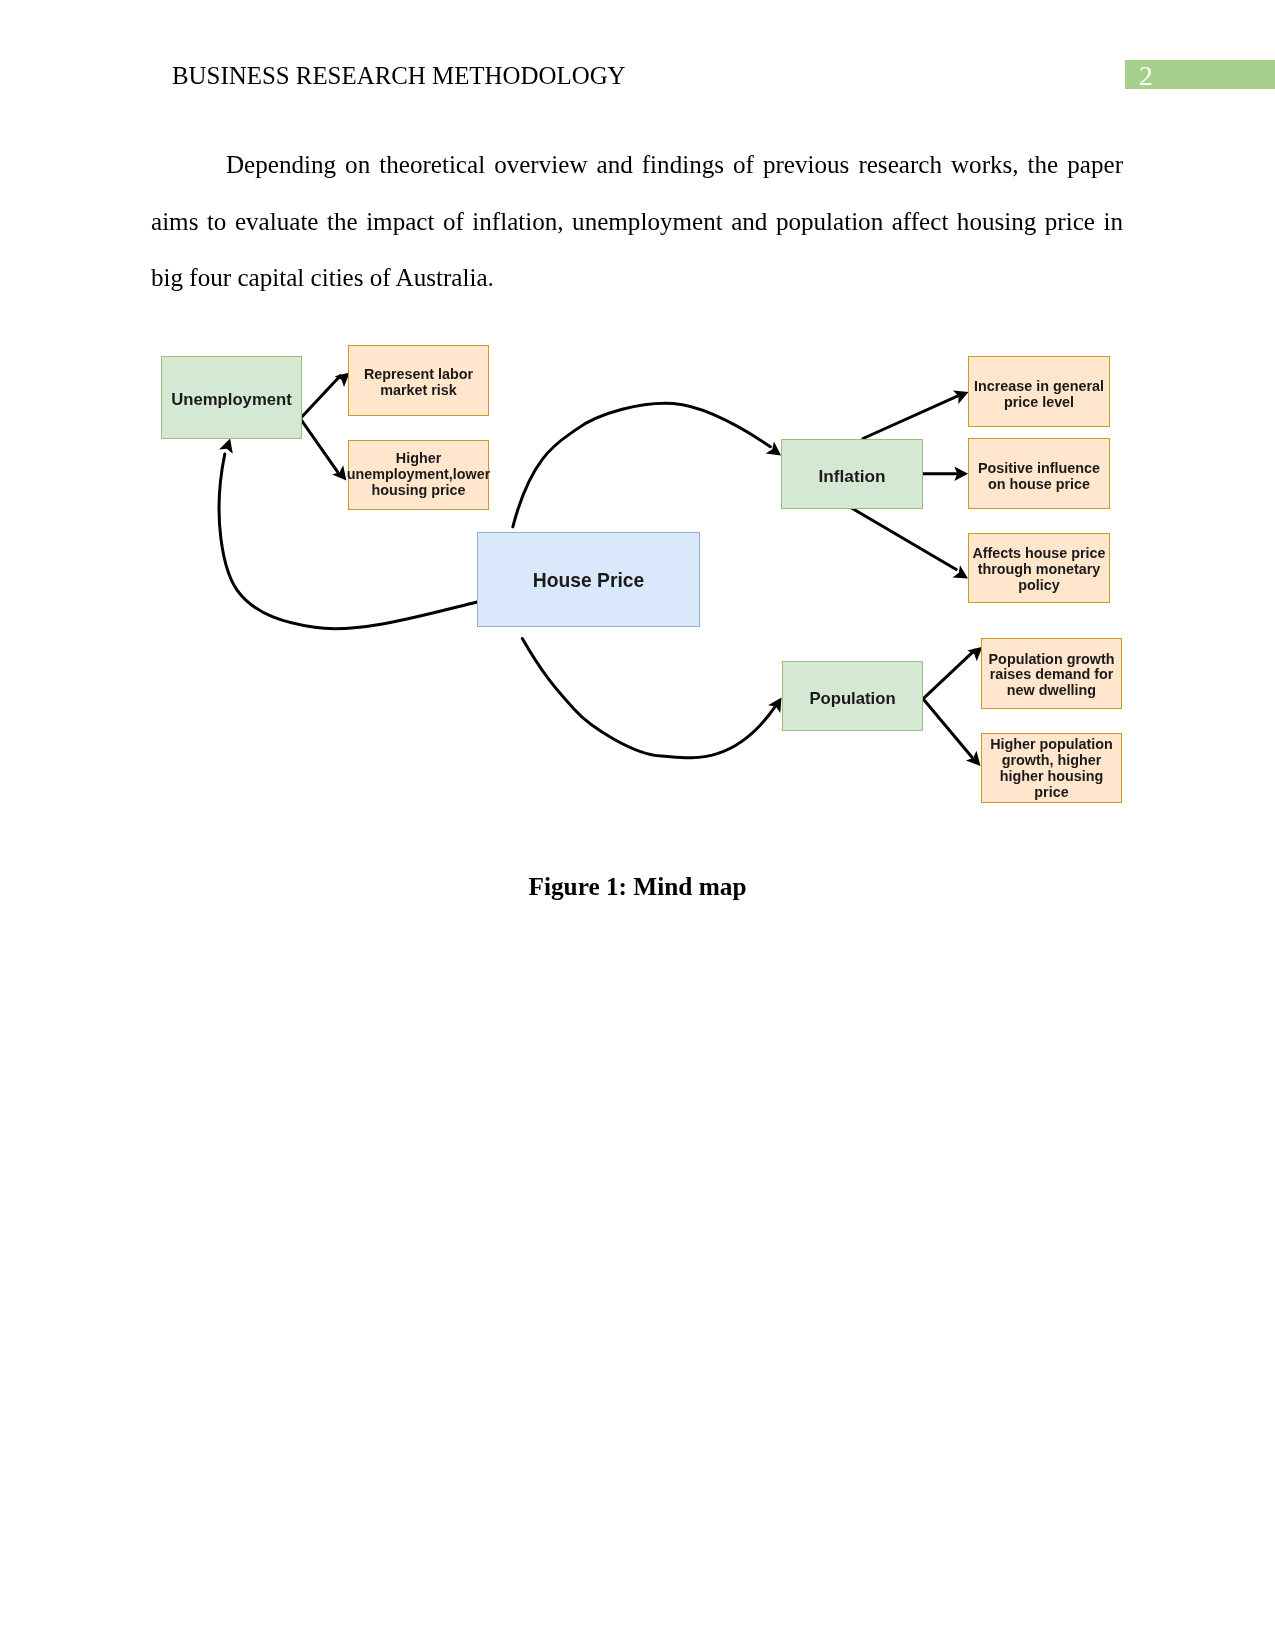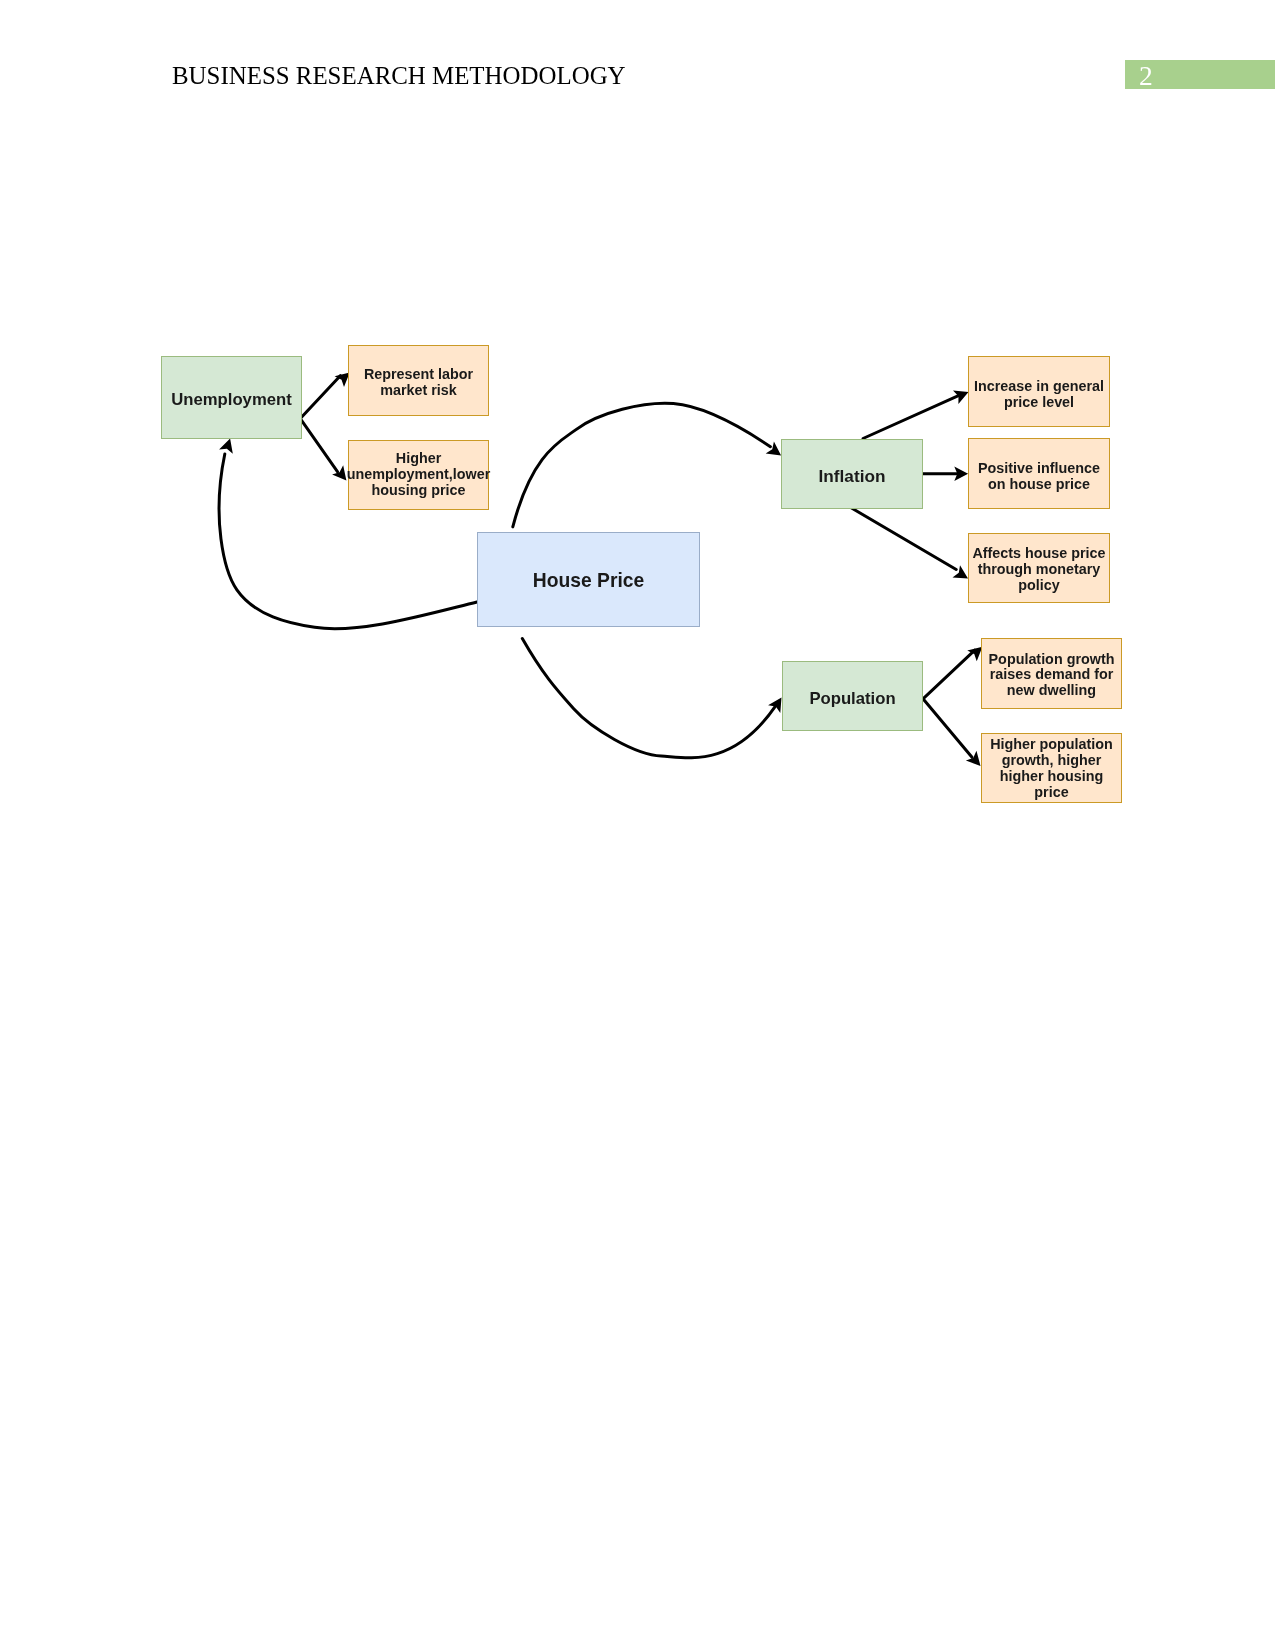--- a/index.html
+++ b/index.html
@@ -24,20 +24,21 @@
 </style>
 </head>
 <body>
 
 <div class="page">
  <header id="page-header">
   <div id="header-title">BUSINESS RESEARCH METHODOLOGY</div>
   <div id="page-number-box"></div>
   <div id="page-number">2</div>
  </header>
+  <p id="body-paragraph">Depending on theoretical overview and findings of previous research works, the paper aims to evaluate the impact of inflation, unemployment and population affect housing price in big four capital cities of Australia.</p>
   <div id="figure">
     <svg id="mindmap" width="1275" height="900" viewBox="0 0 1275 900" xmlns="http://www.w3.org/2000/svg">
       <g id="edges" fill="none" stroke="#000000" stroke-width="3.0" stroke-linecap="round" stroke-linejoin="round">
           <path d="M300.3,418.6 L340.3,375.7"></path>
           <path d="M300.3,418.6 L337.6,471.8"></path>
           <path d="M477.0,602.0 C425.0,614.8 359.3,634.0 314.7,627.3 C288.8,623.5 255.1,615.8 236.9,589.8 C223.8,571.0 211.5,518.0 224.8,454.0"></path>
           <path d="M512.8,526.9 C532.0,453.3 560.6,441.0 576.0,429.6 C599.3,412.4 643.6,401.4 673.4,403.6 C699.0,405.6 731.1,420.3 770.4,446.7"></path>
           <path d="M522.3,638.5 C543.6,675.7 557.5,690.6 574.2,709.3 C591.2,728.4 635.4,755.0 661.3,756.0 C684.2,757.0 731.1,770.2 775.1,706.6"></path>
           <path d="M863,438.5 L958.5,395.7"></path>
           <path d="M923,473.8 L958.5,473.8"></path>
@@ -110,13 +111,14 @@
           <g>
             <rect x="981.5" y="733.5" width="140" height="69" fill="#ffe6cc" stroke="#cb9a26" stroke-width="1"></rect>
             <text x="1051.5" y="749.1015" text-anchor="middle" font-family="&quot;Liberation Sans&quot;, sans-serif" font-size="14.35" font-weight="bold" fill="#1a1a1a">Higher population</text>
             <text x="1051.5" y="765.03" text-anchor="middle" font-family="&quot;Liberation Sans&quot;, sans-serif" font-size="14.35" font-weight="bold" fill="#1a1a1a">growth, higher</text>
             <text x="1051.5" y="780.9585" text-anchor="middle" font-family="&quot;Liberation Sans&quot;, sans-serif" font-size="14.35" font-weight="bold" fill="#1a1a1a">higher housing</text>
             <text x="1051.5" y="796.887" text-anchor="middle" font-family="&quot;Liberation Sans&quot;, sans-serif" font-size="14.35" font-weight="bold" fill="#1a1a1a">price</text>
           </g>
         </g>
     </svg>
   </div>
+  <div id="figure-caption">Figure 1: Mind map</div>
 </div>
 
 </body></html>

